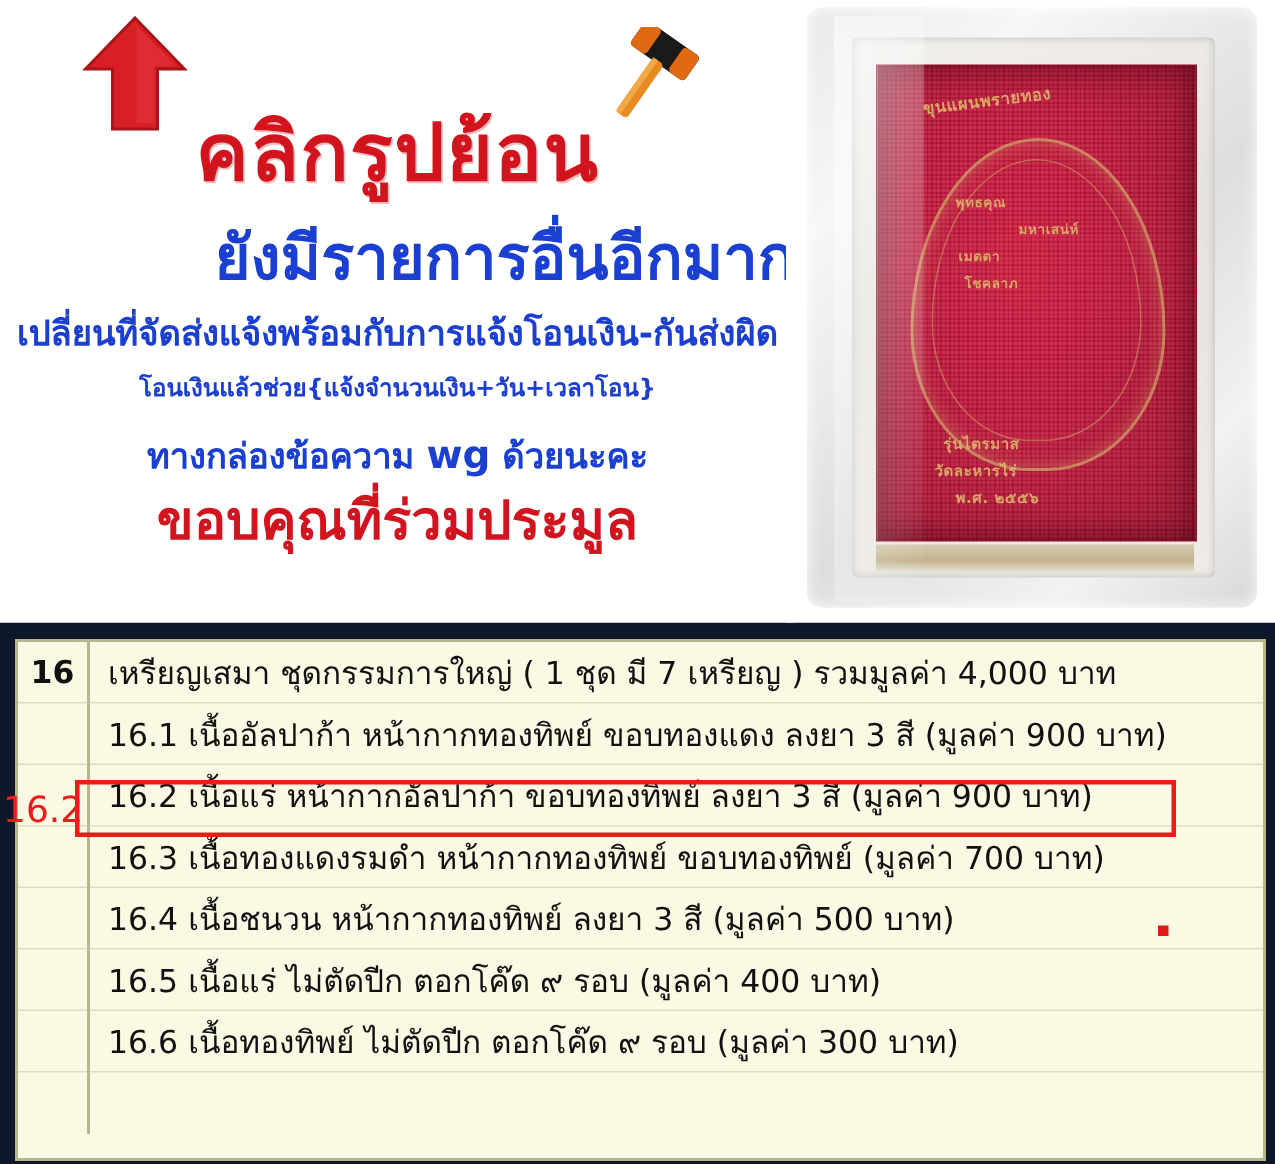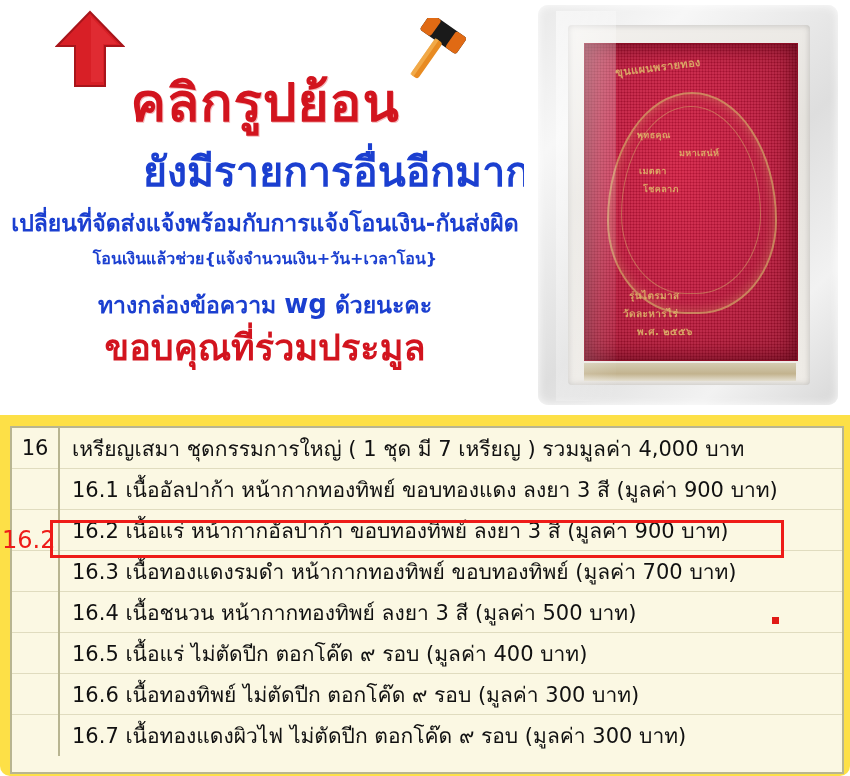--- a/index.html
+++ b/index.html
@@ -11,22 +11,21 @@
     width: 850px;
     height: 776px;
     font-family: "DejaVu Sans", "Liberation Sans", sans-serif;
     overflow: hidden;
     position: relative;
   }
   .page {
     position: relative;
     width: 850px;
     height: 776px;
-    background: #fde047;
-    border-radius: 10px;
+    background: #0f172a;
   }
 
   
   .banner {
     position: absolute;
     left: 0;
     top: 0;
     width: 850px;
     height: 415px;
     background: #ffffff;
@@ -250,20 +249,21 @@
   .num-col {
     width: 48px;
     min-width: 48px;
     text-align: center;
     font-size: 21px;
     color: #111111;
     border-right: 2px solid #b8b591;
     height: 41px;
     line-height: 41px;
     box-sizing: border-box;
+    font-weight: bold;
   }
   .txt-col {
     flex: 1;
     padding-left: 12px;
     font-size: 21px;
     color: #111111;
     white-space: nowrap;
     overflow: hidden;
   }
   .row-head .txt-col { font-size: 21px; }
@@ -389,21 +389,20 @@
       <div class="txt-col">16.5 เนื้อแร่ ไม่ตัดปีก ตอกโค๊ด ๙ รอบ (มูลค่า 400 บาท)</div>
     </div>
 
     <div class="row">
       <div class="num-col"></div>
       <div class="txt-col">16.6 เนื้อทองทิพย์ ไม่ตัดปีก ตอกโค๊ด ๙ รอบ (มูลค่า 300 บาท)</div>
     </div>
 
     <div class="row">
       <div class="num-col"></div>
-      <div class="txt-col">16.7 เนื้อทองแดงผิวไฟ ไม่ตัดปีก ตอกโค๊ด ๙ รอบ (มูลค่า 300 บาท)</div>
     </div>
   </div>
 
   <div class="hl-box"></div>
   <div class="hl-label">16.2</div>
   <div class="red-dot"></div>
 
 </div>
 
 </body></html>

